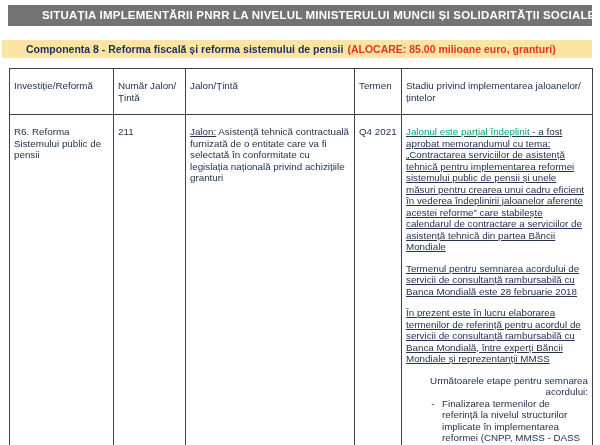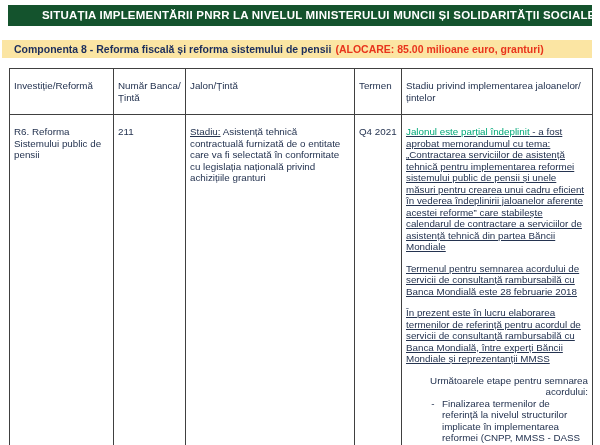--- a/index.html
+++ b/index.html
@@ -7,40 +7,40 @@
   body {
     font-family: "Liberation Sans", "DejaVu Sans", sans-serif;
     background: #ffffff;
     position: relative;
     color: #243350;
   }
   .title-bar {
     position: absolute;
     left: 8px; top: 5px;
     width: 584px; height: 21px;
-    background: #14532d;
+    background: #737373;
     color: #ffffff;
     font-size: 11.5px;
     font-weight: bold;
     text-align: center;
     line-height: 21px;
     letter-spacing: 0.2px;
     white-space: nowrap;
     overflow: hidden;
     padding-left: 34px;
   }
   .component-band {
     position: absolute;
     left: 2px; top: 40px;
     width: 590px; height: 18px;
     background: #fbe5a3;
     font-size: 10.5px;
     font-weight: bold;
     line-height: 18px;
-    padding-left: 12px;
+    padding-left: 24px;
     color: #1c2e5c;
     white-space: nowrap;
     overflow: hidden;
   }
   .component-band .alloc {
     color: #e8341c;
     margin-left: 4px;
   }
   table.main {
     position: absolute;
@@ -96,32 +96,32 @@
   <colgroup>
     <col class="c1">
       <col class="c2">
       <col class="c3">
       <col class="c4">
       <col class="c5">
   </colgroup>
   <thead>
     <tr>
       <th>Investiție/Reformă</th>
-      <th>Număr Banca/Țintă</th>
+      <th>Număr Jalon/Țintă</th>
       <th>Jalon/Țintă</th>
       <th>Termen</th>
       <th>Stadiu privind implementarea jaloanelor/țintelor</th>
     </tr>
   </thead>
   <tbody>
     <tr class="body-row">
       <td>R6. Reforma Sistemului public de pensii</td>
       <td>211</td>
       <td>
-        <span class="u">Stadiu:</span><span> Asistență tehnică contractuală furnizată de o entitate care va fi selectată în conformitate cu legislația națională privind achizițiile granturi</span>
+        <span class="u">Jalon:</span><span> Asistență tehnică contractuală furnizată de o entitate care va fi selectată în conformitate cu legislația națională privind achizițiile granturi</span>
       </td>
       <td>Q4 2021</td>
       <td>
         <div class="para">
           <span class="green">Jalonul este parțial îndeplinit</span><span> - a fost aprobat memorandumul cu tema: „Contractarea serviciilor de asistență tehnică pentru implementarea reformei sistemului public de pensii și unele măsuri pentru crearea unui cadru eficient în vederea îndeplinirii jaloanelor aferente acestei reforme” care stabilește calendarul de contractare a serviciilor de asistență tehnică din partea Băncii Mondiale</span>
         </div>
         <div class="para">Termenul pentru semnarea acordului de servicii de consultanță rambursabilă cu Banca Mondială este 28 februarie 2018</div>
         <div class="para">În prezent este în lucru elaborarea termenilor de referință pentru acordul de servicii de consultanță rambursabilă cu Banca Mondială, între experți Băncii Mondiale și reprezentanții MMSS</div>
         <div class="para-tight">Următoarele etape pentru semnarea acordului:</div>
         <div class="bullet">

